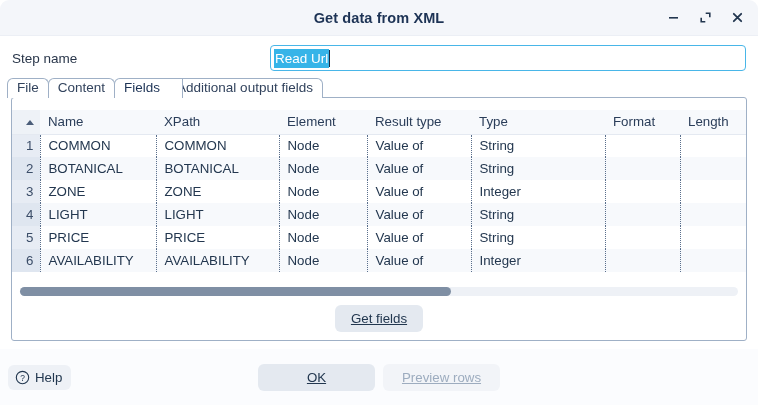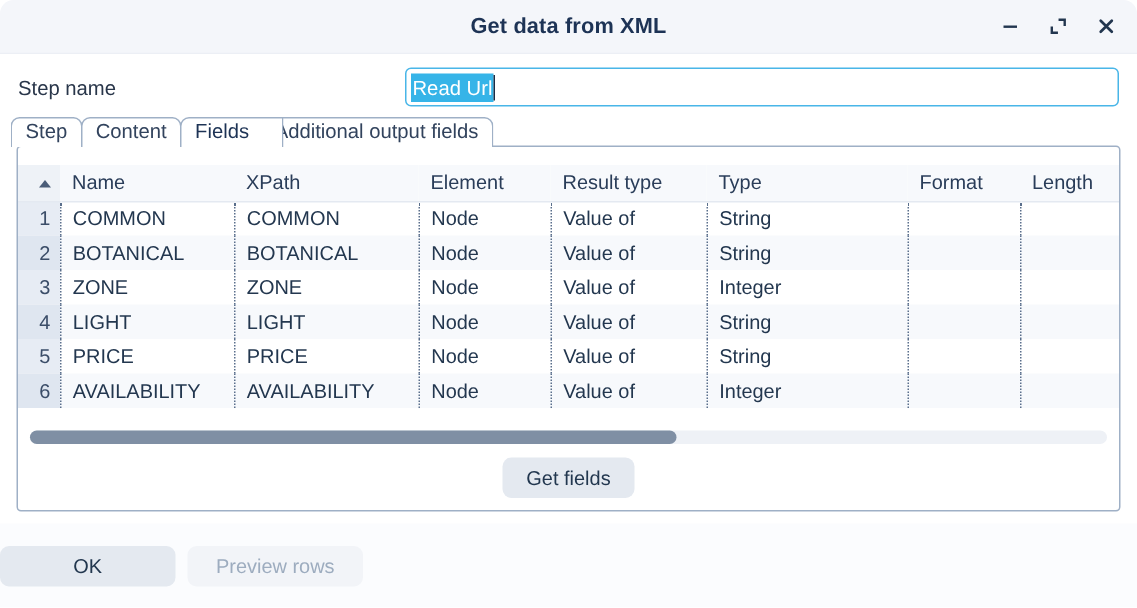--- a/index.html
+++ b/index.html
@@ -241,20 +241,21 @@
   .btn {
     font-family: "Liberation Sans", sans-serif;
     font-size: 13.3px;
     color: #22374f;
     background: #e4e9f0;
     border: none;
     border-radius: 6px;
     padding: 6px 16px;
     cursor: default;
     line-height: 15px;
+    text-decoration: underline;
   }
   .btn.wide { min-width: 117px; }
   .btn.disabled {
     color: #9dacbf;
     background: #f2f4f8;
   }
 
   
   .footer {
     position: absolute;
@@ -275,20 +276,21 @@
     border-radius: 6px;
     padding: 5px 9px 5px 7px;
     font-size: 13.3px;
     color: #22374f;
     cursor: default;
   }
   .footer-buttons {
     position: absolute;
     left: 0; right: 0;
     display: flex;
+    justify-content: center;
     gap: 8px;
   }
   .help-icon svg { display: block; }
 </style>
 </head>
 <body>
 
 <div class="window">
 
   <div class="titlebar">
@@ -315,21 +317,21 @@
 
   <div class="steprow">
     <div class="steprow-label">Step name</div>
     <div class="stepname-input">
       <span class="stepname-value">Read Url</span>
         <span class="caret"></span>
     </div>
   </div>
 
   <div class="tabstrip">
-    <div class="tab">Step</div>
+    <div class="tab">File</div>
     <div class="tab">Content</div>
     <div class="tab active skewed">Fields</div>
     <div class="tab">Additional output fields</div>
   </div>
 
   <div class="tabpanel">
 
     <div class="table-wrap">
       <table class="grid">
         <colgroup>

